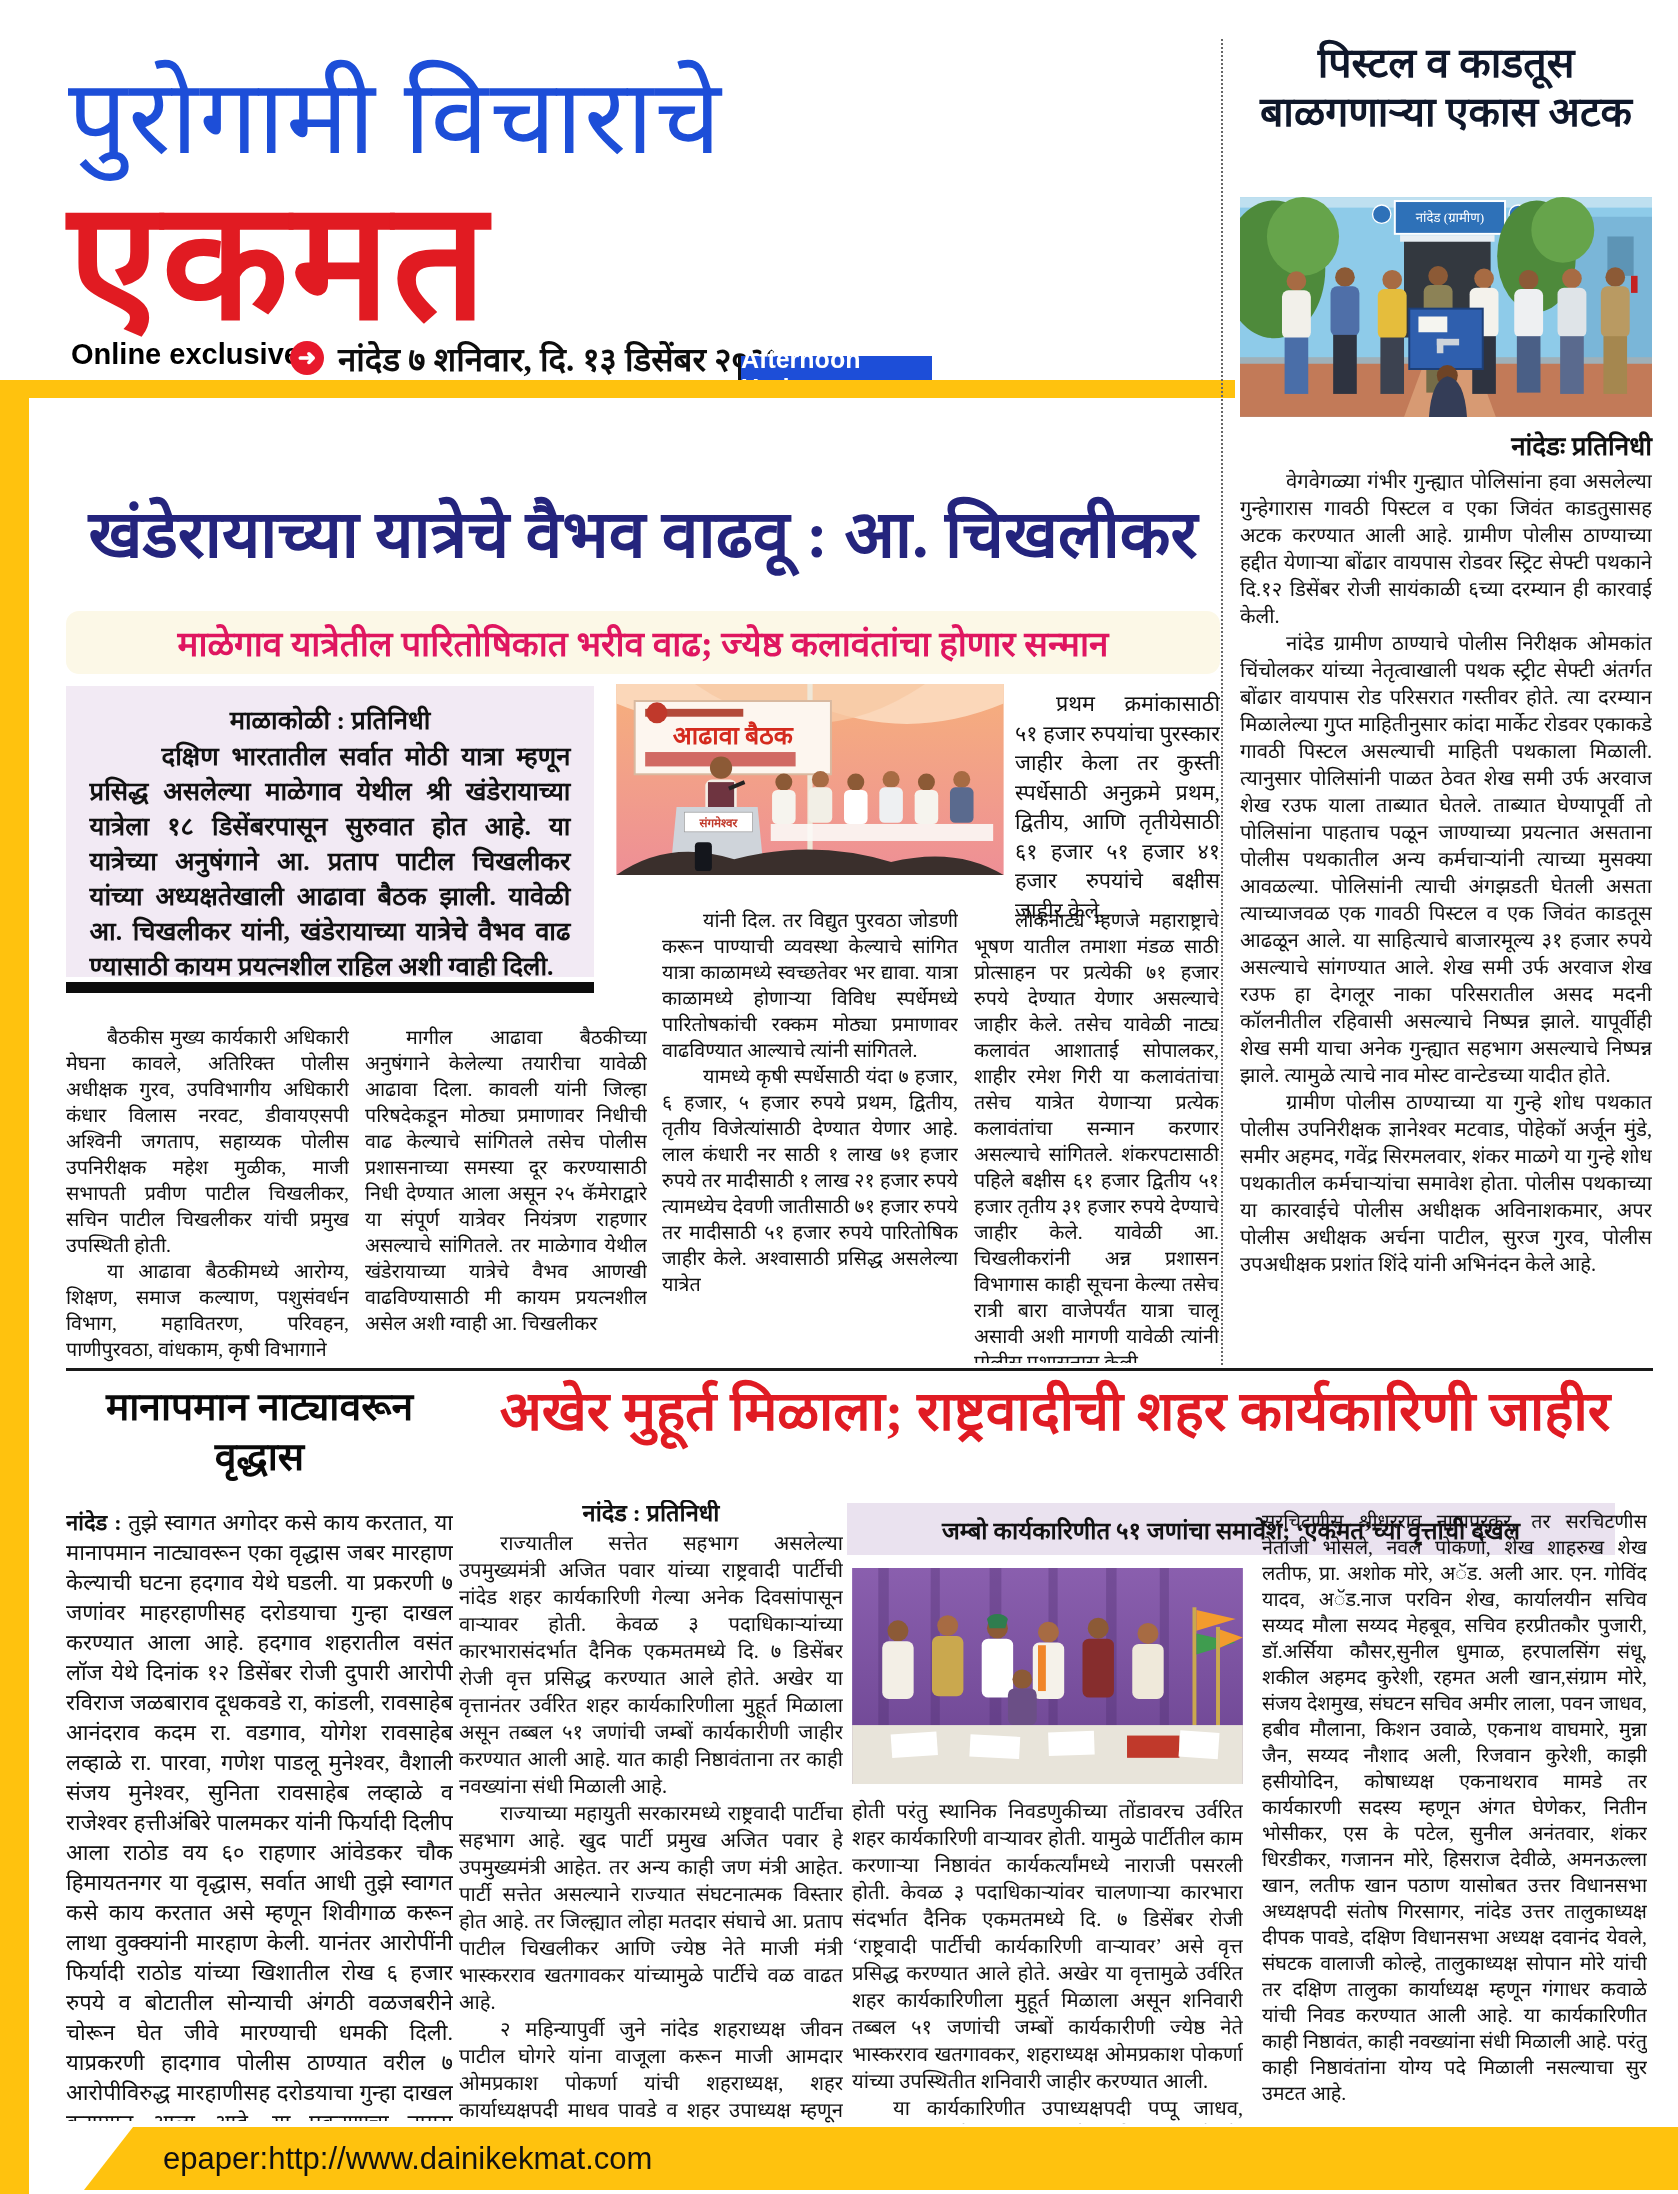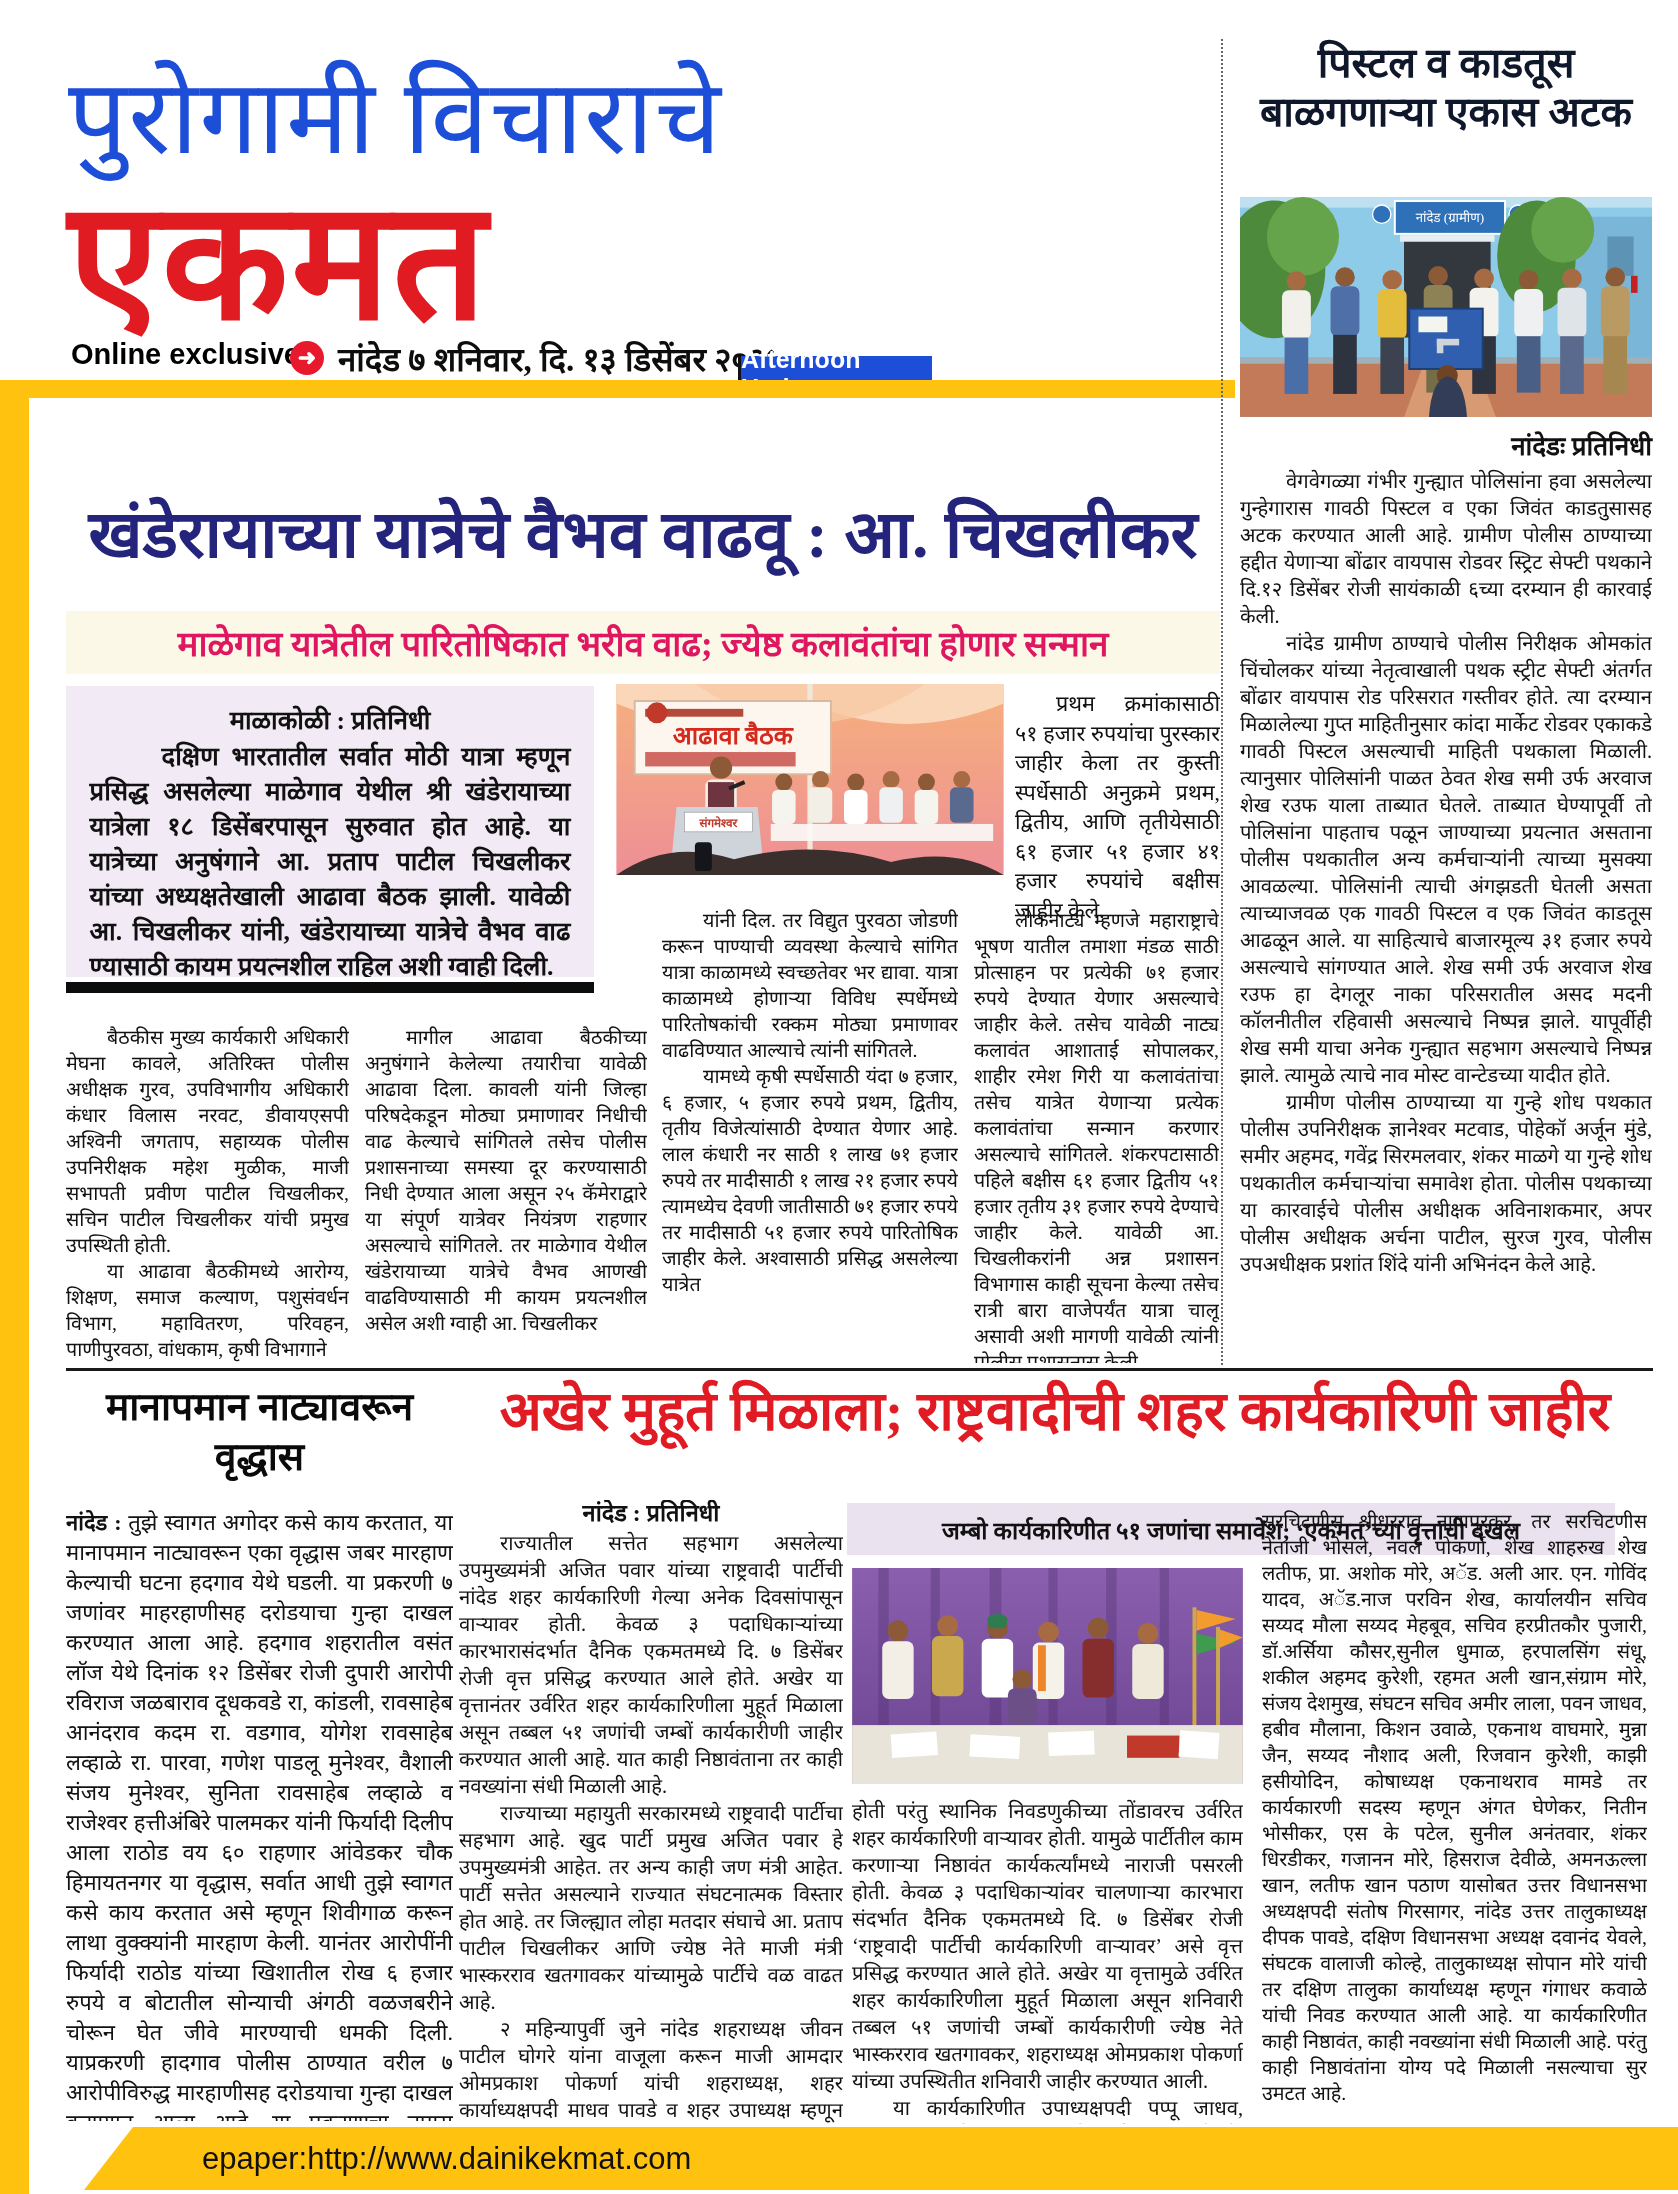--- a/index.html
+++ b/index.html
@@ -26,21 +26,21 @@
   
   .rail-headline{left:1240px;top:39px;width:412px;font-size:41px;font-weight:900;line-height:1.2;color:#0f172a;text-align:center;}
   .rail-photo{left:1240px;top:197px;width:412px;height:220px;}
   .rail-byline{left:1240px;top:427px;width:412px;font-size:26px;font-weight:bold;text-align:right;}
   .rail-body{left:1240px;top:468px;width:412px;height:892px;font-size:20.3px;line-height:27px;overflow:hidden;}
   .rail-body p{text-indent:46px;margin:0;}
   .dotted-div{left:1221px;top:39px;height:1326px;width:0;border-left:2.6px dotted #666;}
 
   
   .main-headline{left:66px;top:451px;width:1154px;font-size:66px;font-weight:900;color:#24247d;text-align:center;line-height:1.1;margin-top:48px;}
-  .sub-band{left:66px;top:611px;width:1154px;height:63px;background:#fcf8e7;display:flex;align-items:center;justify-content:center;}
+  .sub-band{left:66px;top:611px;width:1154px;height:63px;background:#fcf8e7;display:flex;align-items:center;justify-content:center;border-radius:13px;}
   .sub-band span{font-size:35px;font-weight:bold;color:#df1660;}
   .lead-box{left:66px;top:686px;width:528px;height:291px;background:#f2eaf4;padding:17px 23.6px;box-sizing:border-box;
             font-size:25.6px;font-weight:bold;line-height:35px;overflow:hidden;}
   .lead-box .byline{text-align:center;margin-bottom:1.3px;}
   .lead-box p.lead{text-indent:72px;text-align:justify;}
   .lead-rule{left:66px;top:982px;width:528px;height:10.5px;background:#0c0c0c;}
   .meet-photo{left:616px;top:684px;width:388px;height:191px;}
   .coltop{left:1015px;top:690px;width:205px;height:282px;font-size:21.6px;line-height:29.5px;overflow:hidden;}
   .bcol{font-size:19.7px;line-height:26px;overflow:hidden;}
   .bcol p{text-indent:41px;margin:0;}
@@ -64,21 +64,21 @@
   .ncp-band span{font-size:24px;font-weight:bold;color:#111;}
   .ncp-photo{left:852px;top:1568px;width:391px;height:216px;}
   .ncp-c2{left:852px;top:1798px;width:391px;height:326px;font-size:20.3px;line-height:27px;overflow:hidden;}
   .ncp-c2 p{text-indent:41px;margin:0;}
   .ncp-c3{left:1262px;top:1508px;width:385px;height:616px;font-size:19.7px;line-height:26px;overflow:hidden;}
 
   
   .footer-band{left:84px;top:2127px;width:1594px;height:63px;background:#ffc20e;
                clip-path:polygon(49px 0,100% 0,100% 100%,0 100%);
                display:flex;align-items:center;}
-  .footer-band a{font-family:"Liberation Sans",sans-serif;font-size:31px;color:#111;text-decoration:none;margin-left:118px;}
+  .footer-band a{font-family:"Liberation Sans",sans-serif;font-size:31px;color:#111;text-decoration:none;margin-left:79px;}
   svg text{font-family:"Liberation Serif",serif;}
 </style>
 </head>
 <body>
 
 <div id="page">
 
   <div class="abs tagline">पुरोगामी विचाराचे</div>
   <div class="abs logo">एकमत</div>
   <div class="abs online-ex">Online exclusive</div>

